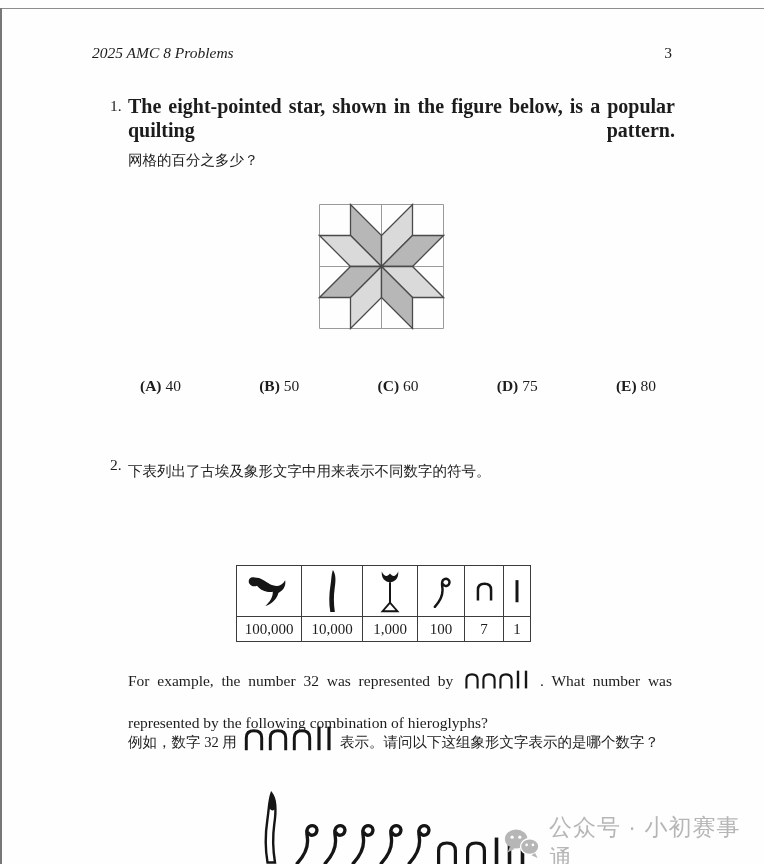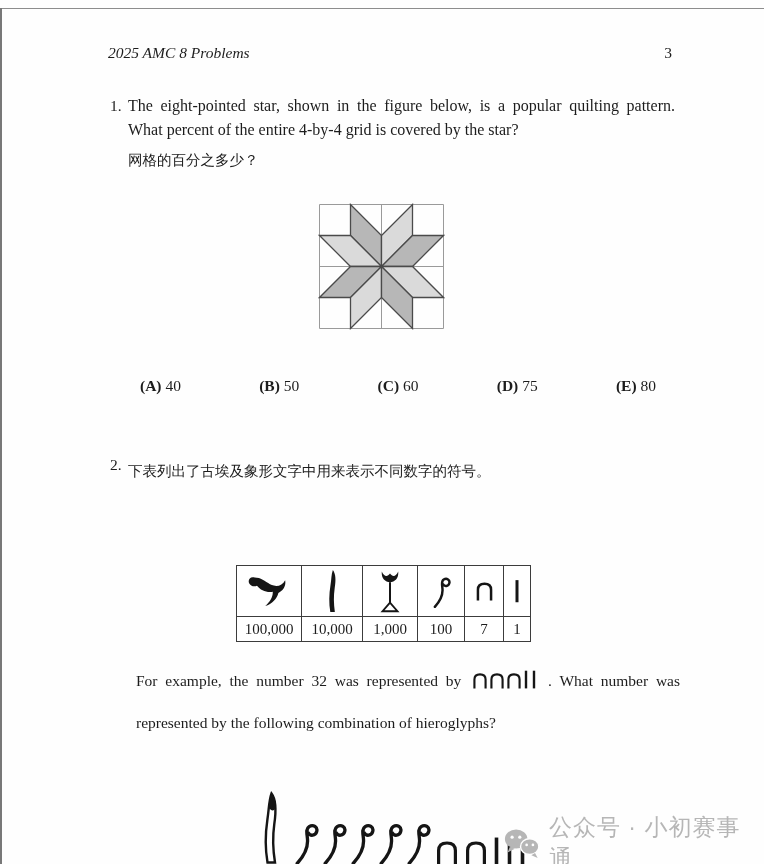--- a/index.html
+++ b/index.html
@@ -1,49 +1,49 @@
 <!DOCTYPE html>
 <html><head>
 <meta charset="utf-8">
 <style>
   html,body{margin:0;padding:0;background:#e9e9e9;}
   .page{position:relative;width:764px;height:864px;background:#fefefe;overflow:hidden;
         font-family:"Liberation Serif",serif;color:#1c1c1c;margin:0 auto;}
   .top-rule{position:absolute;left:0;top:8px;width:764px;height:1px;background:#8d8d8d;}
   .left-rule{position:absolute;left:0;top:8px;width:2px;height:856px;background:#787878;}
 
-  .header{position:absolute;left:108px;right:92px;top:44px;display:flex;
+  .header{position:absolute;left:92px;right:92px;top:44px;display:flex;
           justify-content:space-between;font-size:15.5px;}
   .header .title{font-style:italic;}
   .header .pageno{font-style:normal;}
 
   .problem{position:absolute;left:110px;width:565px;}
   #p1{top:94px;}
   #p2{top:453px;}
   .pnum{position:absolute;left:0;top:0;font-size:15.5px;line-height:24px;}
   .ptext{margin-left:18px;}
-  .en-line{font-size:16px;line-height:24px;}
+  .en-line{font-size:20px;line-height:24px;font-weight:bold;}
   .zh-block{margin-top:5px;}
   .zh-line{font-size:14.5px;line-height:26px;}
   .jline{text-align:justify;text-align-last:justify;}
 
   #star-figure{position:absolute;left:318px;top:203px;line-height:0;}
 
   .choices{position:absolute;left:140px;top:377px;width:516px;display:flex;
            justify-content:space-between;font-size:15.5px;}
   .choice b{font-weight:bold;}
 
   #h-table{position:absolute;left:236px;top:565px;display:flex;border:1.6px solid #3c3c3c;background:#fff;}
   .h-col{display:flex;flex-direction:column;border-right:1.3px solid #3c3c3c;justify-content:center;}
   .h-col:last-child{border-right:none;}
   .h-glyph-cell{height:50px;display:flex;align-items:center;justify-content:center;
                 border-bottom:1.3px solid #3c3c3c;}
   .h-num-cell{height:24px;display:flex;align-items:center;justify-content:center;font-size:15px;}
 
-  #example-en{position:absolute;left:136px;top:667px;width:544px;font-size:15.5px;}
+  #example-en{position:absolute;left:128px;top:667px;width:544px;font-size:15.5px;}
   .ex-line1{line-height:27px;text-align:justify;text-align-last:justify;}
   .ex-line2{line-height:25px;margin-top:16px;}
   .inline-glyphs,.inline-glyphs-lg{display:inline-flex;align-items:flex-end;vertical-align:-3px;margin:0 2px;}
   .inline-glyphs-lg{vertical-align:-4px;}
 
   #example-zh{position:absolute;left:128px;top:724px;width:560px;font-size:14.5px;
               line-height:32px;white-space:nowrap;}
 
   .combo{position:absolute;left:260px;top:789px;height:76px;display:flex;align-items:flex-end;}
 
@@ -77,21 +77,20 @@
   <div class="header">
     <span class="title">2025 AMC 8 Problems</span>
     <span class="pageno">3</span>
   </div>
 
   <div class="problem" id="p1">
     <span class="pnum">1.</span>
     <div class="ptext">
       <div>
           <div class="en-line jline">The eight-pointed star, shown in the figure below, is a popular quilting pattern.</div>
-          <div class="en-line">What percent of the entire 4-by-4 grid is covered by the star?</div>
         </div>
       <div class="zh-block">
           <div class="zh-line">网格的百分之多少？</div>
         </div>
     </div>
   </div>
 
   <div id="star-figure"><svg width="127" height="127" viewBox="0 0 127 127">
         <line x1="1.5" y1="1.5" x2="1.5" y2="125.5" stroke="#9a9a9a" stroke-width="1"></line>
         <line x1="1.5" y1="1.5" x2="125.5" y2="1.5" stroke="#9a9a9a" stroke-width="1"></line>
@@ -201,20 +200,41 @@
           </svg>
           <svg class="g stroke-glyph" viewBox="0 0 10 32" preserveAspectRatio="xMidYMax meet">
             <path d="M5,1.5 L5,31" stroke="#151515" stroke-width="4" fill="none"></path>
           </svg>
         </span>
       <span>.  What number was</span>
     </div>
     <div class="ex-line2">represented by the following combination of hieroglyphs?</div>
   </div>
 
+  <div id="example-zh">
+    <span>例如，数字 32 用</span>
+    <span class="inline-glyphs-lg">
+        <svg class="g heel-glyph" viewBox="0 0 30 32" preserveAspectRatio="xMidYMax meet">
+          <path d="M4.5,31 L4.5,14 Q4.5,4.5 15,4.5 Q25.5,4.5 25.5,14 L25.5,31" fill="none" stroke="#151515" stroke-width="4"></path>
+        </svg>
+        <svg class="g heel-glyph" viewBox="0 0 30 32" preserveAspectRatio="xMidYMax meet">
+          <path d="M4.5,31 L4.5,14 Q4.5,4.5 15,4.5 Q25.5,4.5 25.5,14 L25.5,31" fill="none" stroke="#151515" stroke-width="4"></path>
+        </svg>
+        <svg class="g heel-glyph" viewBox="0 0 30 32" preserveAspectRatio="xMidYMax meet">
+          <path d="M4.5,31 L4.5,14 Q4.5,4.5 15,4.5 Q25.5,4.5 25.5,14 L25.5,31" fill="none" stroke="#151515" stroke-width="4"></path>
+        </svg>
+        <svg class="g stroke-glyph" viewBox="0 0 10 32" preserveAspectRatio="xMidYMax meet">
+          <path d="M5,1.5 L5,31" stroke="#151515" stroke-width="4" fill="none"></path>
+        </svg>
+        <svg class="g stroke-glyph" viewBox="0 0 10 32" preserveAspectRatio="xMidYMax meet">
+          <path d="M5,1.5 L5,31" stroke="#151515" stroke-width="4" fill="none"></path>
+        </svg>
+      </span>
+    <span>表示。请问以下这组象形文字表示的是哪个数字？</span>
+  </div>
 
   <div class="combo">
       <svg class="g finger-outline-glyph" viewBox="0 0 22 74" preserveAspectRatio="xMidYMax meet">
         <path d="M11.5,2.5 C16.5,9 16.2,20 14.3,33 C12.6,45 12.8,58 15,71.5 L7.5,71.5 C5,57 5.4,42 7.4,28.5 C9,17.5 9,9.5 11.5,2.5 Z" fill="#fff" stroke="#151515" stroke-width="2.4"></path>
         <path d="M11.5,2.5 C15.6,7.8 16.3,12.5 15.2,17.5 C14,20.5 10.6,20 9.4,16.8 C8.5,11.5 9.6,6.8 11.5,2.5 Z" fill="#151515"></path>
       </svg>
       <svg class="g coil-glyph" viewBox="0 0 26 42" preserveAspectRatio="xMidYMax meet">
         <path d="M5,40.5 C11,34 15,27 15,19 C15,13 12.5,7.5 16.5,5 C20.5,2.5 25,5.5 23.8,9.8 C22.6,14 17.5,14.5 15.8,11.2" fill="none" stroke="#151515" stroke-width="3.2" stroke-linecap="round"></path>
       </svg>
       <svg class="g coil-glyph" viewBox="0 0 26 42" preserveAspectRatio="xMidYMax meet">

